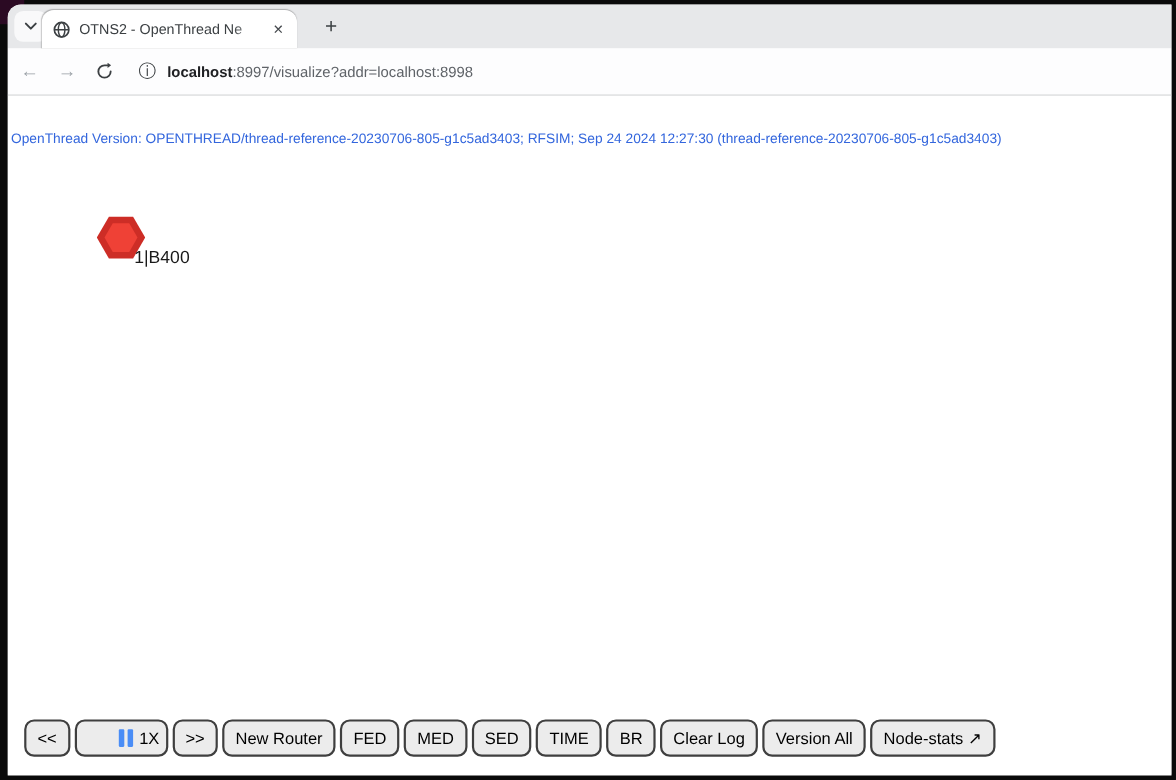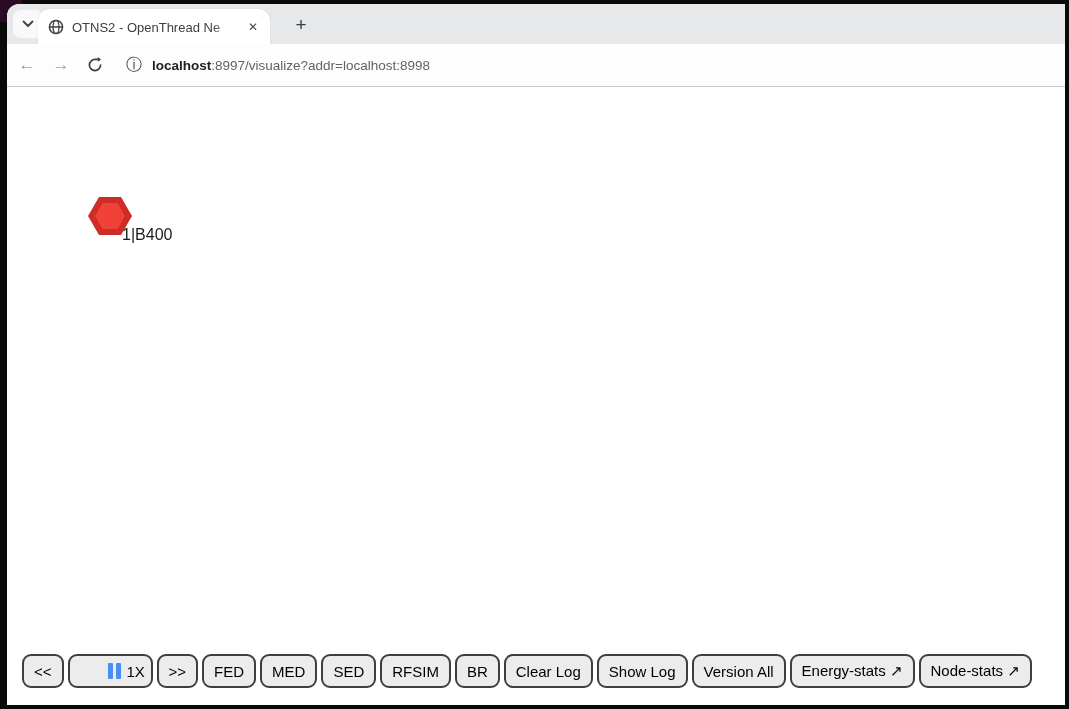--- a/index.html
+++ b/index.html
@@ -97,44 +97,44 @@
           <path d="M10.8 0 L14 2.4 L10.8 4.8 Z" fill="#3c4043"></path>
         </svg>
       </div>
       <div class="site-info">ⓘ</div>
       <div class="url">
         <span class="host">localhost</span><span class="rest">:8997/visualize?addr=localhost:8998</span>
       </div>
     </div>
 
     <div class="content">
+      <div class="version-line">OpenThread Version: OPENTHREAD/thread-reference-20230706-805-g1c5ad3403; RFSIM; Sep 24 2024 12:27:30 (thread-reference-20230706-805-g1c5ad3403)</div>
 
       <svg class="node" viewBox="0 0 44 40">
         <polygon points="44,20 33,1 11,1 0,20 11,39 33,39" fill="#cd2d26"></polygon>
         <polygon points="37,20 29.5,7 14.5,7 7,20 14.5,33 29.5,33" fill="#ef4136"></polygon>
       </svg>
       <div class="node-label">1|B400</div>
 
       <div class="actionbar">
         <div class="abtn">&lt;&lt;</div>
         <div class="abtn abtn-speed">
           <span class="pause-icon">
               <span></span>
               <span></span>
             </span>
           <span>1X</span>
         </div>
         <div class="abtn">&gt;&gt;</div>
+        <div class="abtn">New Router</div>
         <div class="abtn">FED</div>
         <div class="abtn">MED</div>
         <div class="abtn">SED</div>
-        <div class="abtn">RFSIM</div>
+        <div class="abtn">TIME</div>
         <div class="abtn">BR</div>
         <div class="abtn">Clear Log</div>
-        <div class="abtn">Show Log</div>
         <div class="abtn">Version All</div>
-        <div class="abtn">Energy-stats ↗</div>
         <div class="abtn">Node-stats ↗</div>
       </div>
     </div>
 
   </div>
 </div>
 
 </body></html>

